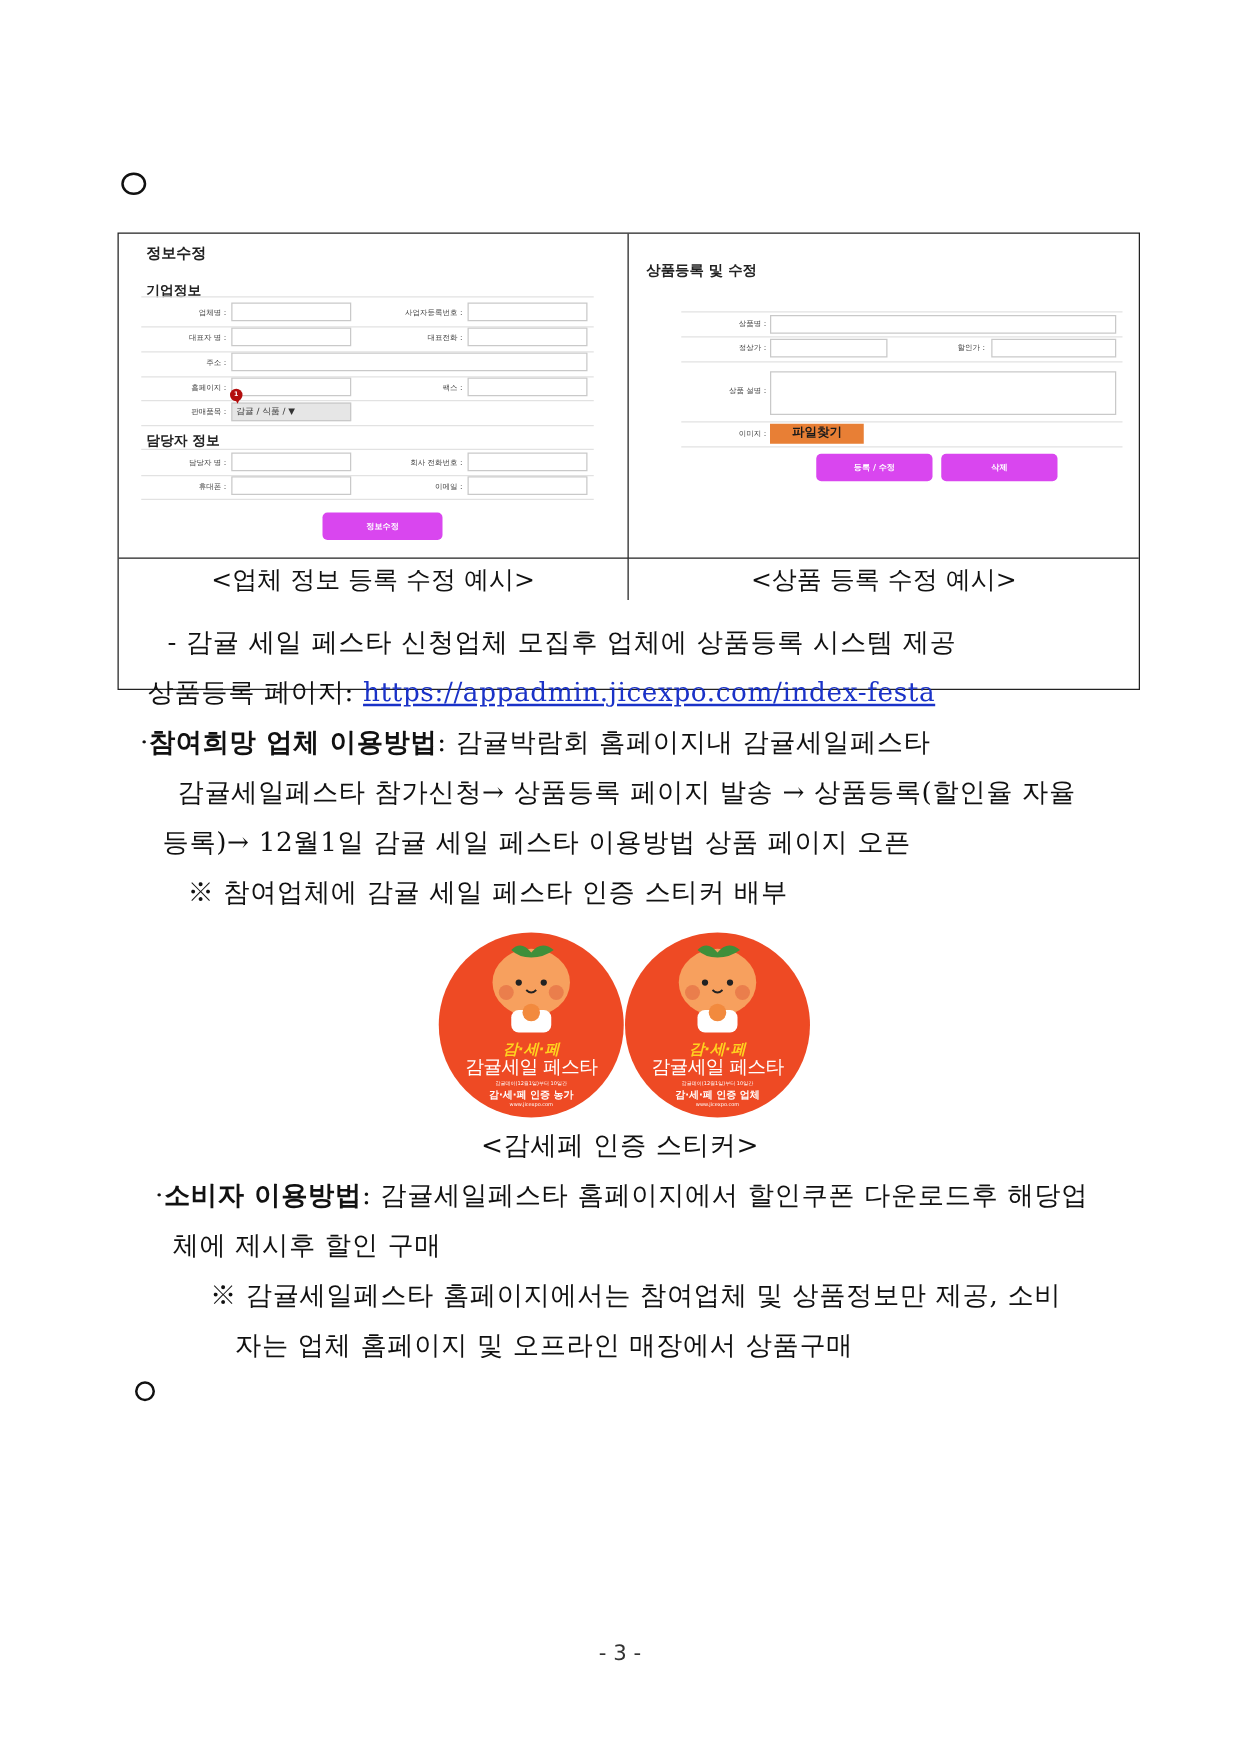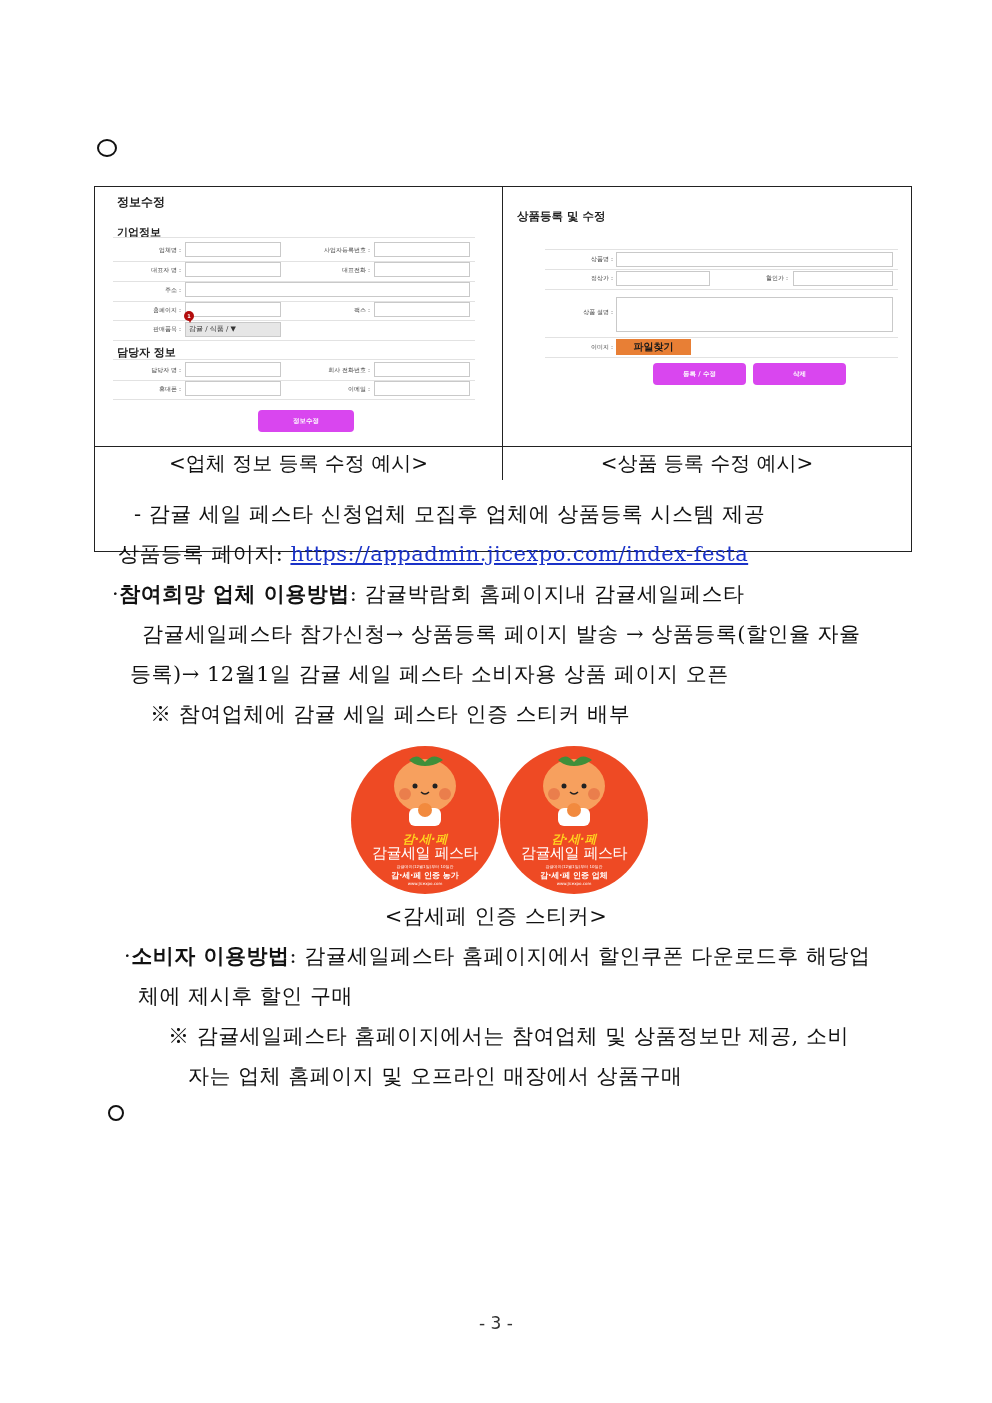--- a/index.html
+++ b/index.html
@@ -130,21 +130,21 @@
 
   <div class="fig-cell cap-left">&lt;업체 정보 등록 수정 예시&gt;</div>
   <div class="fig-cell cap-right">&lt;상품 등록 수정 예시&gt;</div>
 </div>
 
 <div class="abs txt" style="left:106px;top:500px;margin-left:28px;">- 감귤 세일 페스타 신청업체 모집후 업체에 상품등록 시스템 제공</div>
 <div class="abs txt" style="left:118px;top:540px;"><span>상품등록 페이지: </span><span class="link">https://appadmin.jicexpo.com/index-festa</span></div>
 
 <div class="abs txt" style="left:112px;top:580px;"><span>·</span><b>참여희망 업체 이용방법</b><span>: 감귤박람회 홈페이지내 감귤세일페스타</span></div>
 <div class="abs txt" style="left:130px;top:620px;margin-left:12px;">감귤세일페스타 참가신청→ 상품등록 페이지 발송 → 상품등록(할인율 자율</div>
-<div class="abs txt" style="left:130px;top:660px;">등록)→ 12월1일 감귤 세일 페스타 소비자용 상품 페이지 오픈</div>
+<div class="abs txt" style="left:130px;top:660px;">등록)→ 12월1일 감귤 세일 페스타 이용방법 상품 페이지 오픈</div>
 <div class="abs txt" style="left:150px;top:700px;">※ 참여업체에 감귤 세일 페스타 인증 스티커 배부</div>
 
 <div class="abs sticker" style="left:351px;top:746px;">
   <svg class="abs" style="left:0;top:0;" width="148" height="148" viewBox="0 0 148 148">
     <ellipse cx="74" cy="40" rx="31" ry="27" fill="#f7a05e"></ellipse>
     <path d="M58 14 q8 -8 16 2 q8 -10 18 -2 q-8 6 -18 6 q-10 0 -16 -6z" fill="#3f8f3a"></path>
     <circle cx="64" cy="40" r="2.5" fill="#222"></circle>
       <circle cx="84" cy="40" r="2.5" fill="#222"></circle>
     <path d="M70 46 q4 4 8 0" stroke="#222" stroke-width="1.5" fill="none"></path>
     <circle cx="54" cy="48" r="6" fill="#ea7e4c"></circle>

